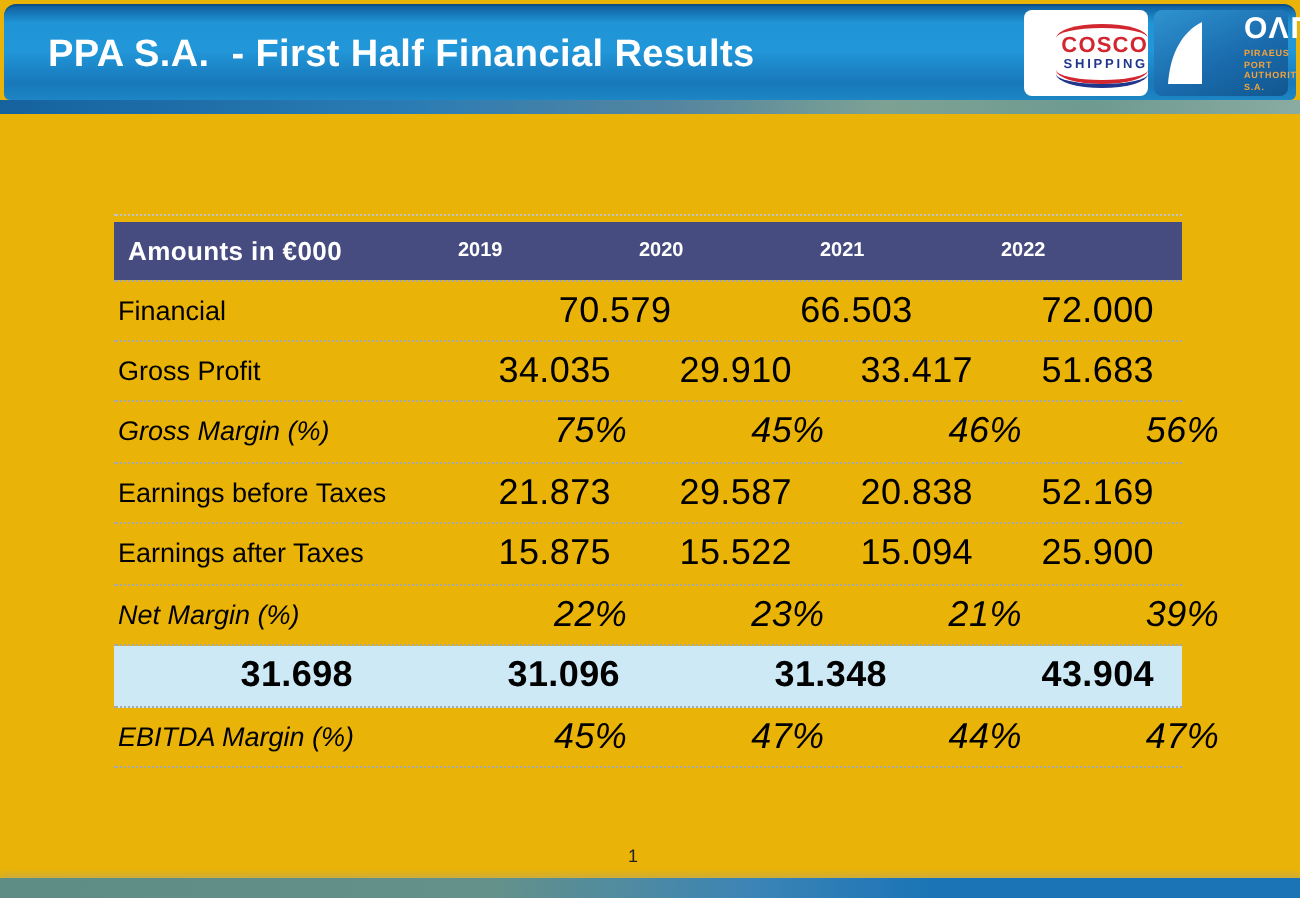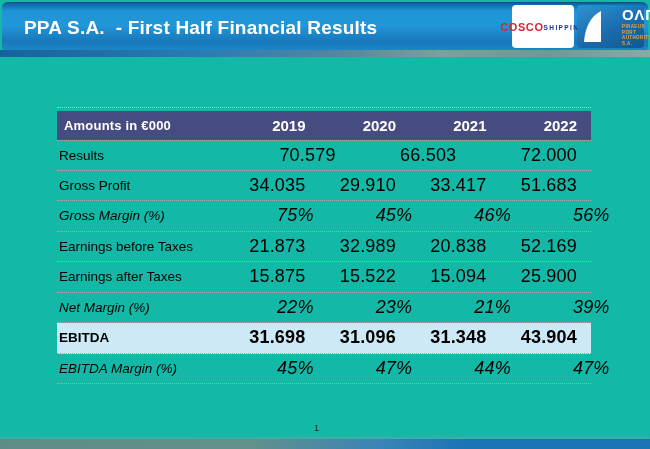--- a/index.html
+++ b/index.html
@@ -1,18 +1,18 @@
 <!DOCTYPE html>
 <html><head>
 <meta charset="utf-8">
 <style>
   * { margin:0; padding:0; box-sizing:border-box; }
   html,body { width:650px; height:449px; }
   body { font-family:"Liberation Sans", sans-serif; background:#f4f8fb; }
-  .slide { position:relative; width:650px; height:449px; background:#14b8a6; overflow:hidden; }
+  .slide { position:relative; width:650px; height:449px; background:#eab308; overflow:hidden; }
 
   
   .title-bar {
     position:absolute; top:2px; left:2px; right:2px; height:48px;
     border-radius:6px 6px 3px 3px;
     border-top:1px solid #0d4f86;
     background:linear-gradient(180deg,#1060a0 0%,#2095d6 18%,#2196d8 48%,#1878ba 82%,#1d86c4 100%);
   }
   .slide-title {
     position:absolute; left:22px; top:0; height:48px; line-height:50px;
@@ -21,21 +21,21 @@
   }
   .under-band {
     position:absolute; top:50px; left:0; right:0; height:7px;
     background:linear-gradient(92deg,#15629f 0%,#2b7cb4 32%,#55859f 52%,#7da294 68%,#6e9a90 84%,#8aaba1 100%);
   }
 
   
   .logos { position:absolute; top:5px; right:6px; display:flex; gap:3px; }
   .cosco-logo {
     width:62px; height:43px; background:#ffffff; border-radius:4px;
-    display:flex; flex-direction:row; align-items:center; justify-content:center;
+    display:flex; flex-direction:column; align-items:flex-end; justify-content:center;
     padding-top:2px;
   }
   .arc { display:block; width:46px; height:7px; }
   .arc-top { border-top:2px solid #d22730; border-radius:50% 50% 0 0 / 100% 100% 0 0; }
   .arc-bot-red { border-bottom:2px solid #d22730; border-radius:0 0 50% 50% / 0 0 100% 100%; margin-top:-2px; }
   .arc-bot-blue { border-bottom:2px solid #20368c; border-radius:0 0 50% 50% / 0 0 100% 100%; margin-top:-5px; }
   .cosco-word { color:#d22730; font-size:11px; font-weight:bold; letter-spacing:0.6px; line-height:11px; margin-top:-1px; }
   .shipping-word { color:#20368c; font-size:6.5px; font-weight:bold; letter-spacing:1.4px; line-height:8px; }
 
   .olp-logo {
@@ -49,21 +49,21 @@
   .olp-sub { color:#f2a33c; font-size:4.5px; font-weight:bold; letter-spacing:0.4px; line-height:5.5px; }
 
   
   .fin-table { position:absolute; top:111px; left:57px; width:534px; }
   .fin-table::before { content:""; position:absolute; top:-4px; left:0; right:0; border-top:1px dotted #c2c2c2; }
   .thead {
     display:flex; align-items:center; height:29px;
     background:#474c80; color:#ffffff; font-weight:bold;
   }
   .th-label { flex:0 0 172px; padding-left:7px; font-size:13px; letter-spacing:0.2px; }
-  .th-year  { flex:1 1 0; text-align:right; padding-right:14px; font-size:15px; }
+  .th-year  { flex:1 1 0; text-align:left; padding-right:14px; font-size:10px; }
   .tr { display:flex; align-items:center; height:30.5px; border-bottom:1px dotted #a9a9a9; color:#000000; }
   #tbody .tr:first-child { border-top:1px dotted #a9a9a9; }
   .tr.italic { font-style:italic;gap:48px; }
   .tr.bold-highlight { font-weight:bold; background:#cde9f6; }
   .td-label { flex:0 0 172px; padding-left:2px; font-size:13.5px; }
   .td-val   { flex:1 1 0; text-align:right; padding-right:14px; font-size:18px; letter-spacing:0.2px; }
 
   
   .page-number { position:absolute; left:314px; top:423px; font-size:9px; color:#222222; }
   .bottom-strip {
@@ -108,21 +108,21 @@
   <section class="fin-table">
     <div class="thead">
       <div class="th-label">Amounts in €000</div>
       <div class="th-year">2019</div>
       <div class="th-year">2020</div>
       <div class="th-year">2021</div>
       <div class="th-year">2022</div>
     </div>
     <div id="tbody">
         <div class="tr ">
-          <div class="td-label">Results</div>
+          <div class="td-label">Financial</div>
           <div class="td-val">70.579</div>
           <div class="td-val">66.503</div>
           <div class="td-val">72.000</div>
         </div>
         <div class="tr ">
           <div class="td-label">Gross Profit</div>
           <div class="td-val">34.035</div>
           <div class="td-val">29.910</div>
           <div class="td-val">33.417</div>
           <div class="td-val">51.683</div>
@@ -130,40 +130,39 @@
         <div class="tr italic">
           <div class="td-label">Gross Margin (%)</div>
           <div class="td-val">75%</div>
           <div class="td-val">45%</div>
           <div class="td-val">46%</div>
           <div class="td-val">56%</div>
         </div>
         <div class="tr ">
           <div class="td-label">Earnings before Taxes</div>
           <div class="td-val">21.873</div>
-          <div class="td-val">32.989</div>
+          <div class="td-val">29.587</div>
           <div class="td-val">20.838</div>
           <div class="td-val">52.169</div>
         </div>
         <div class="tr ">
           <div class="td-label">Earnings after Taxes</div>
           <div class="td-val">15.875</div>
           <div class="td-val">15.522</div>
           <div class="td-val">15.094</div>
           <div class="td-val">25.900</div>
         </div>
         <div class="tr italic">
           <div class="td-label">Net Margin (%)</div>
           <div class="td-val">22%</div>
           <div class="td-val">23%</div>
           <div class="td-val">21%</div>
           <div class="td-val">39%</div>
         </div>
         <div class="tr bold-highlight">
-          <div class="td-label">EBITDA</div>
           <div class="td-val">31.698</div>
           <div class="td-val">31.096</div>
           <div class="td-val">31.348</div>
           <div class="td-val">43.904</div>
         </div>
         <div class="tr italic">
           <div class="td-label">EBITDA Margin (%)</div>
           <div class="td-val">45%</div>
           <div class="td-val">47%</div>
           <div class="td-val">44%</div>

